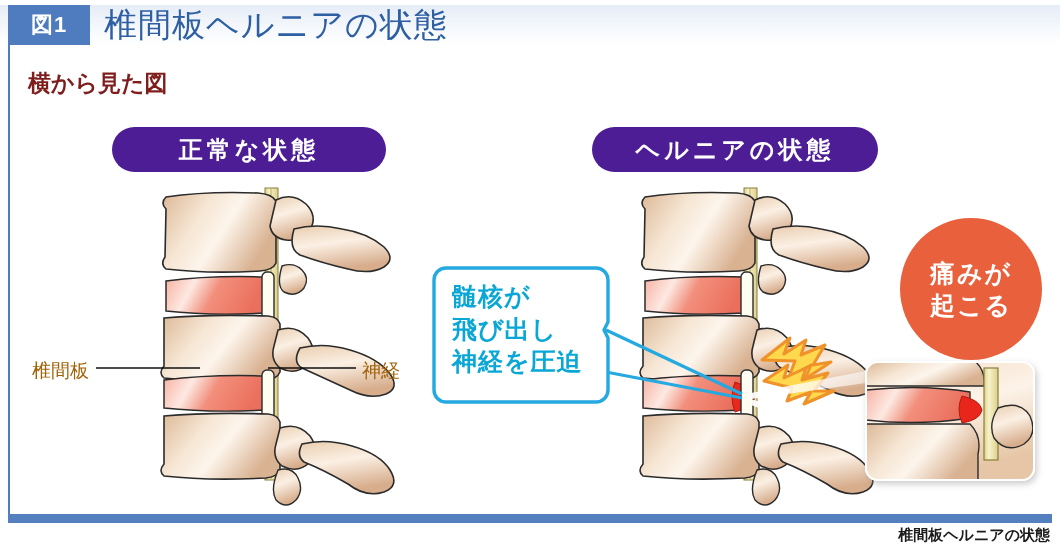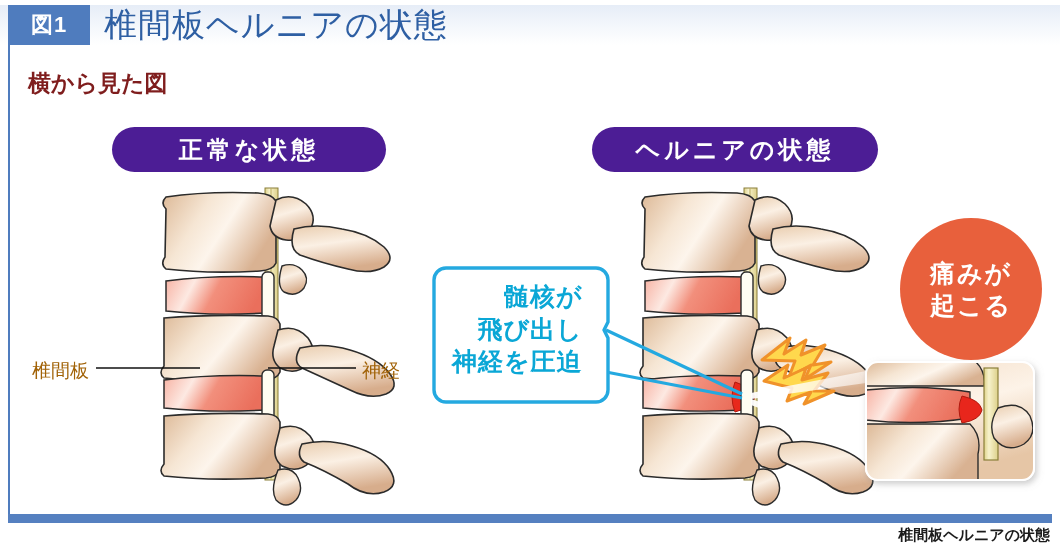--- a/index.html
+++ b/index.html
@@ -32,21 +32,21 @@
   .pill span{color:#ffffff;font-size:24px;font-weight:bold;letter-spacing:4px;}
   #pill-normal{left:112px;top:127px;width:274px;}
   #pill-hernia{left:592px;top:127px;width:286px;justify-content:center;}
 
   
   .anno{position:absolute;font-size:19px;color:#a16207;white-space:nowrap;}
   #label-disc{left:32px;top:358px;}
   #label-nerve{left:362px;top:358px;}
 
   
-  #callout{position:absolute;left:436px;top:268px;width:172px;height:130px;text-align:right;}
+  #callout{position:absolute;left:436px;top:268px;width:172px;height:130px;}
   #callout-text{position:absolute;left:16px;top:12px;color:#0aa7d6;
         font-size:25px;font-weight:bold;line-height:1.30;letter-spacing:1px;}
   #callout-text div{white-space:nowrap;}
 
   
   #pain-circle{position:absolute;left:900px;top:218px;width:142px;height:142px;border-radius:50%;
         background:#e8603c;display:flex;flex-direction:column;align-items:center;justify-content:center;}
   #pain-circle div{color:#fff;font-size:25px;font-weight:bold;line-height:1.28;letter-spacing:2px;}
 
   .svg-layer{position:absolute;left:0;top:0;width:1060px;height:552px;pointer-events:none;}

